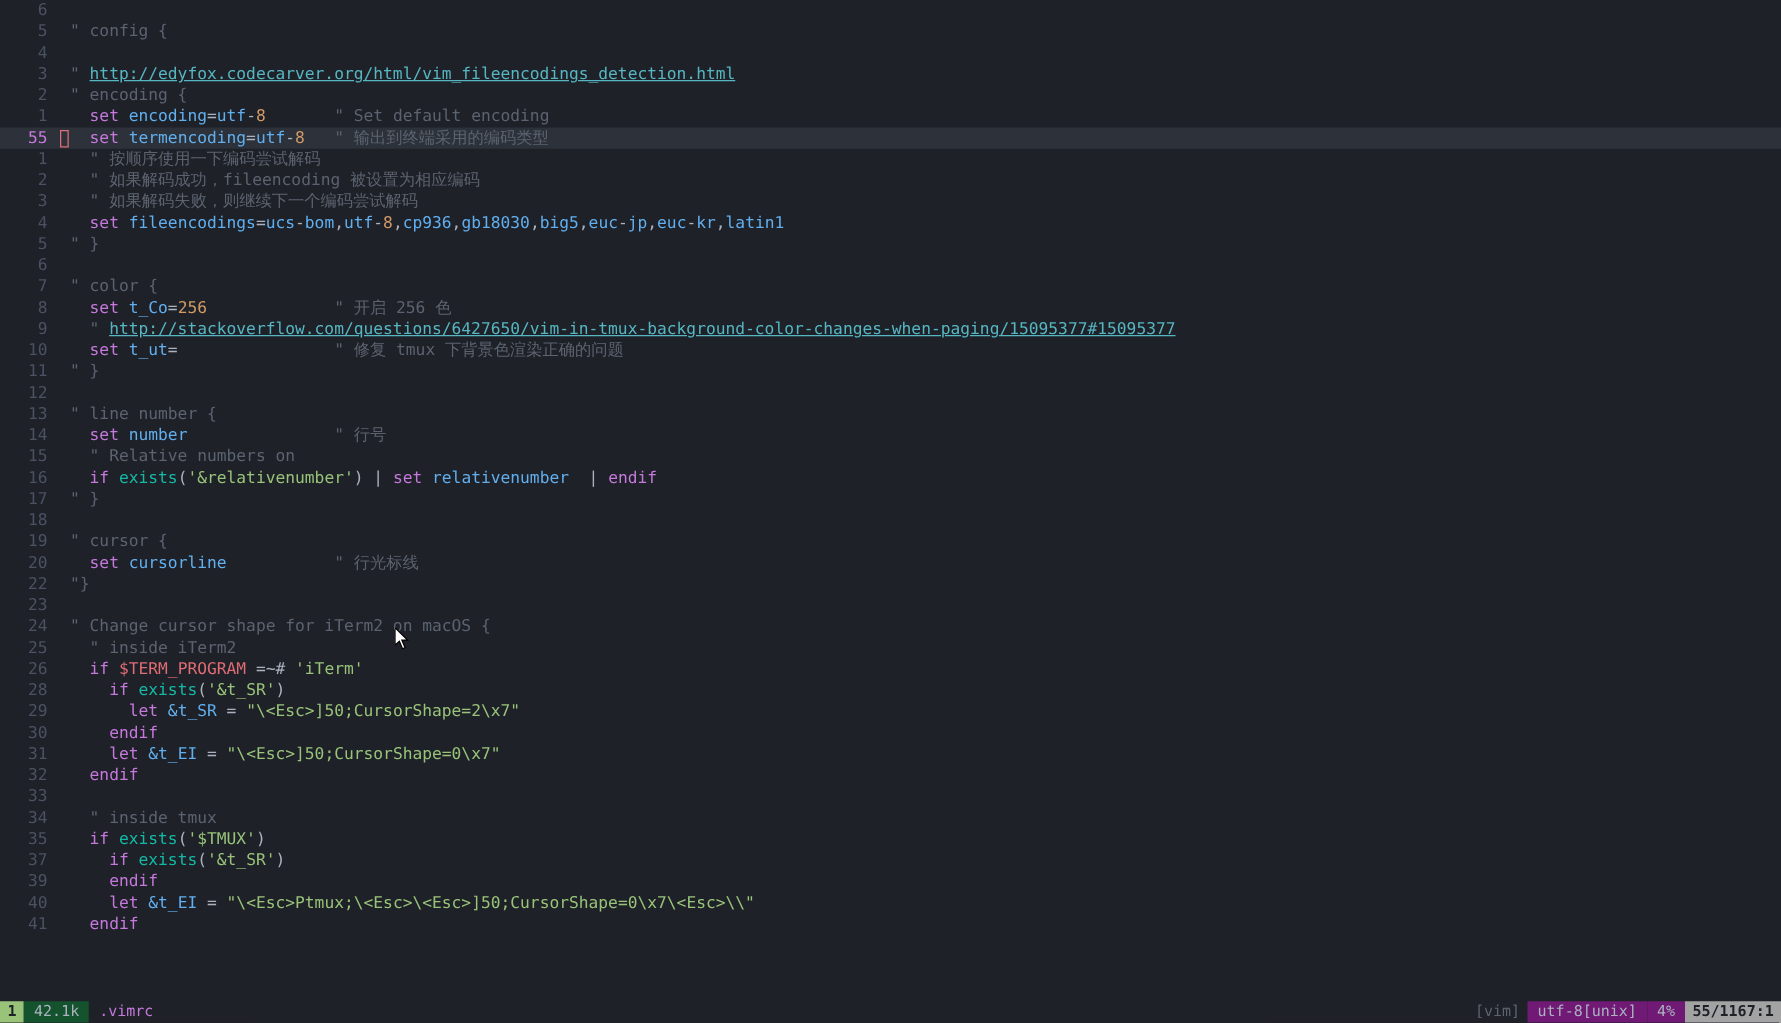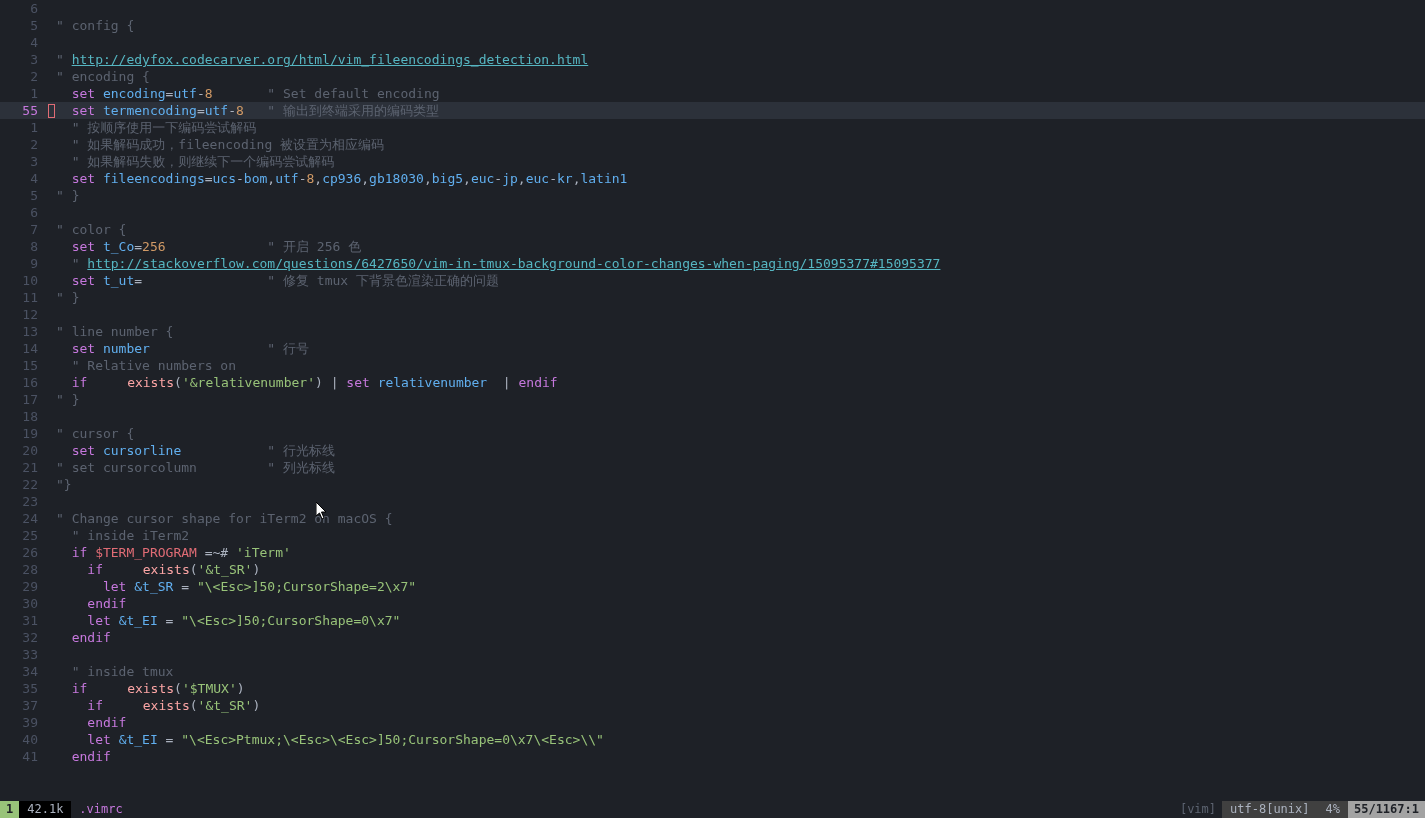--- a/index.html
+++ b/index.html
@@ -45,21 +45,21 @@
   flex-shrink: 0;
 }
 .code { flex: 1; }
 
 
 .c-comment   { color: #5c6370; }
 .c-keyword   { color: #c678dd; }
 .c-option    { color: #61afef; }
 .c-string    { color: #98c379; }
 .c-number    { color: #d19a66; }
-.c-func      { color: #fca5a5; margin-left: 32px; }
+.c-func      { color: #14b8a6; }
 .c-op        { color: #abb2bf; }
 .c-url       { color: #56b6c2; text-decoration: underline; }
 .c-punct     { color: #abb2bf; }
 .c-var       { color: #e06c75; margin-top: 17px; }
 
 .cursor-mark {
   display: inline-block;
   width: 7px;
   height: 14px;
   border: 1px solid #e06c75;
@@ -77,25 +77,25 @@
   display: flex;
   font-size: 12px;
   align-items: center;
 }
 .sl-mode {
   background: #98c379;
   color: #1e2127;
   padding: 0 6px;
   font-weight: bold;
 }
-.sl-size { background:#000000; color:#abb2bf; padding:0 8px; }
+.sl-size { background:#14532d; color:#abb2bf; padding:0 8px; }
 .sl-file { color:#c678dd; padding:0 8px;text-align:center; }
 .sl-spacer { flex:1; }
 .sl-right { color:#5c6370; padding:0 6px; }
-.sl-enc { background:#404040; color:#abb2bf; padding:0 8px; }
+.sl-enc { background:#701a75; color:#abb2bf; padding:0 8px; }
 .sl-pos { background:#a3a3a3; color:#1e2127; padding:0 6px; font-weight:bold; }
 
 .mouse-cursor {
   position: absolute;
   width: 12px;
   height: 18px;
   pointer-events: none;
 }
 .mouse-cursor svg { display:block; }
 </style>
@@ -124,21 +124,20 @@
       <div class="line"><span class="gutter">11</span><span class="sign-col"></span><span class="code"><span class="c-comment">" }</span></span></div>
       <div class="line"><span class="gutter">12</span><span class="sign-col"></span><span class="code"></span></div>
       <div class="line"><span class="gutter">13</span><span class="sign-col"></span><span class="code"><span class="c-comment">" line number {</span></span></div>
       <div class="line"><span class="gutter">14</span><span class="sign-col"></span><span class="code"><span>  </span><span class="c-keyword">set</span><span> </span><span class="c-option">number</span><span>               </span><span class="c-comment">" 行号</span></span></div>
       <div class="line"><span class="gutter">15</span><span class="sign-col"></span><span class="code"><span>  </span><span class="c-comment">" Relative numbers on</span></span></div>
       <div class="line"><span class="gutter">16</span><span class="sign-col"></span><span class="code"><span>  </span><span class="c-keyword">if</span><span> </span><span class="c-func">exists</span><span class="c-punct">(</span><span class="c-string">'&amp;relativenumber'</span><span class="c-punct">)</span><span> </span><span class="c-op">|</span><span> </span><span class="c-keyword">set</span><span> </span><span class="c-option">relativenumber</span><span>  </span><span class="c-op">|</span><span> </span><span class="c-keyword">endif</span></span></div>
       <div class="line"><span class="gutter">17</span><span class="sign-col"></span><span class="code"><span class="c-comment">" }</span></span></div>
       <div class="line"><span class="gutter">18</span><span class="sign-col"></span><span class="code"></span></div>
       <div class="line"><span class="gutter">19</span><span class="sign-col"></span><span class="code"><span class="c-comment">" cursor {</span></span></div>
       <div class="line"><span class="gutter">20</span><span class="sign-col"></span><span class="code"><span>  </span><span class="c-keyword">set</span><span> </span><span class="c-option">cursorline</span><span>           </span><span class="c-comment">" 行光标线</span></span></div>
-      <div class="line"><span class="gutter">21</span><span class="sign-col"></span><span class="code"><span class="c-comment">" set cursorcolumn         " 列光标线</span></span></div>
       <div class="line"><span class="gutter">22</span><span class="sign-col"></span><span class="code"><span class="c-comment">"}</span></span></div>
       <div class="line"><span class="gutter">23</span><span class="sign-col"></span><span class="code"></span></div>
       <div class="line"><span class="gutter">24</span><span class="sign-col"></span><span class="code"><span class="c-comment">" Change cursor shape for iTerm2 on macOS {</span></span></div>
       <div class="line"><span class="gutter">25</span><span class="sign-col"></span><span class="code"><span>  </span><span class="c-comment">" inside iTerm2</span></span></div>
       <div class="line"><span class="gutter">26</span><span class="sign-col"></span><span class="code"><span>  </span><span class="c-keyword">if</span><span> </span><span class="c-var">$TERM_PROGRAM</span><span> </span><span class="c-op">=~#</span><span> </span><span class="c-string">'iTerm'</span></span></div>
       <div class="line"><span class="gutter">28</span><span class="sign-col"></span><span class="code"><span>    </span><span class="c-keyword">if</span><span> </span><span class="c-func">exists</span><span class="c-punct">(</span><span class="c-string">'&amp;t_SR'</span><span class="c-punct">)</span></span></div>
       <div class="line"><span class="gutter">29</span><span class="sign-col"></span><span class="code"><span>      </span><span class="c-keyword">let</span><span> </span><span class="c-option">&amp;t_SR</span><span> </span><span class="c-op">=</span><span> </span><span class="c-string">"\&lt;Esc&gt;]50;CursorShape=2\x7"</span></span></div>
       <div class="line"><span class="gutter">30</span><span class="sign-col"></span><span class="code"><span>    </span><span class="c-keyword">endif</span></span></div>
       <div class="line"><span class="gutter">31</span><span class="sign-col"></span><span class="code"><span>    </span><span class="c-keyword">let</span><span> </span><span class="c-option">&amp;t_EI</span><span> </span><span class="c-op">=</span><span> </span><span class="c-string">"\&lt;Esc&gt;]50;CursorShape=0\x7"</span></span></div>
       <div class="line"><span class="gutter">32</span><span class="sign-col"></span><span class="code"><span>  </span><span class="c-keyword">endif</span></span></div>

